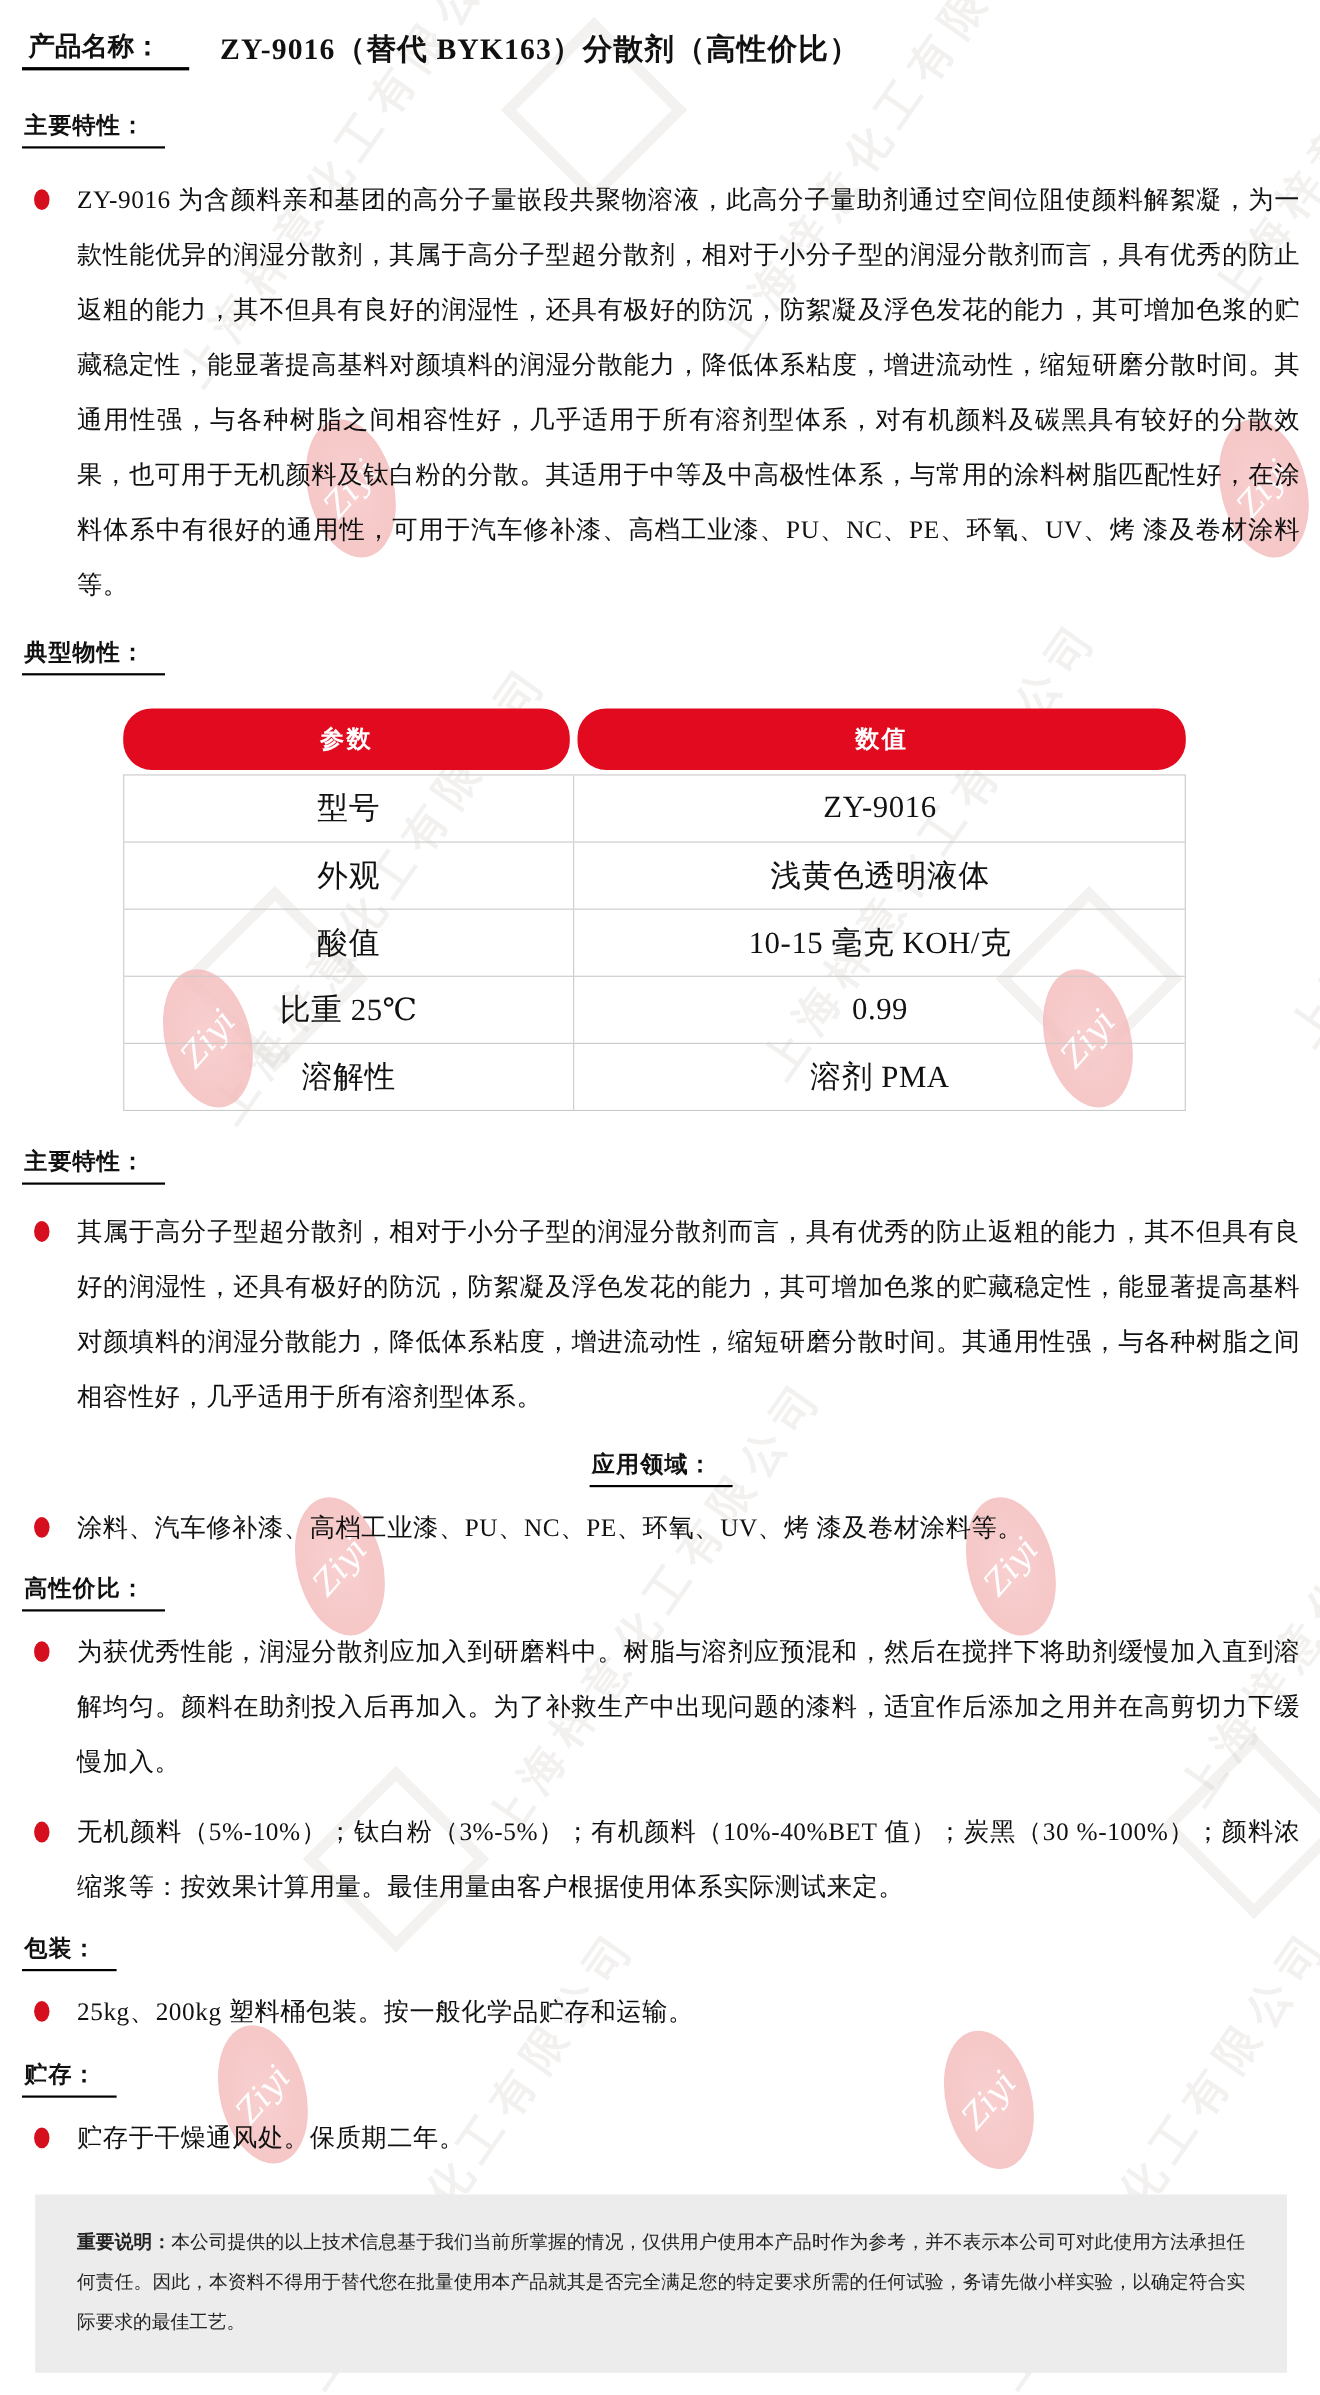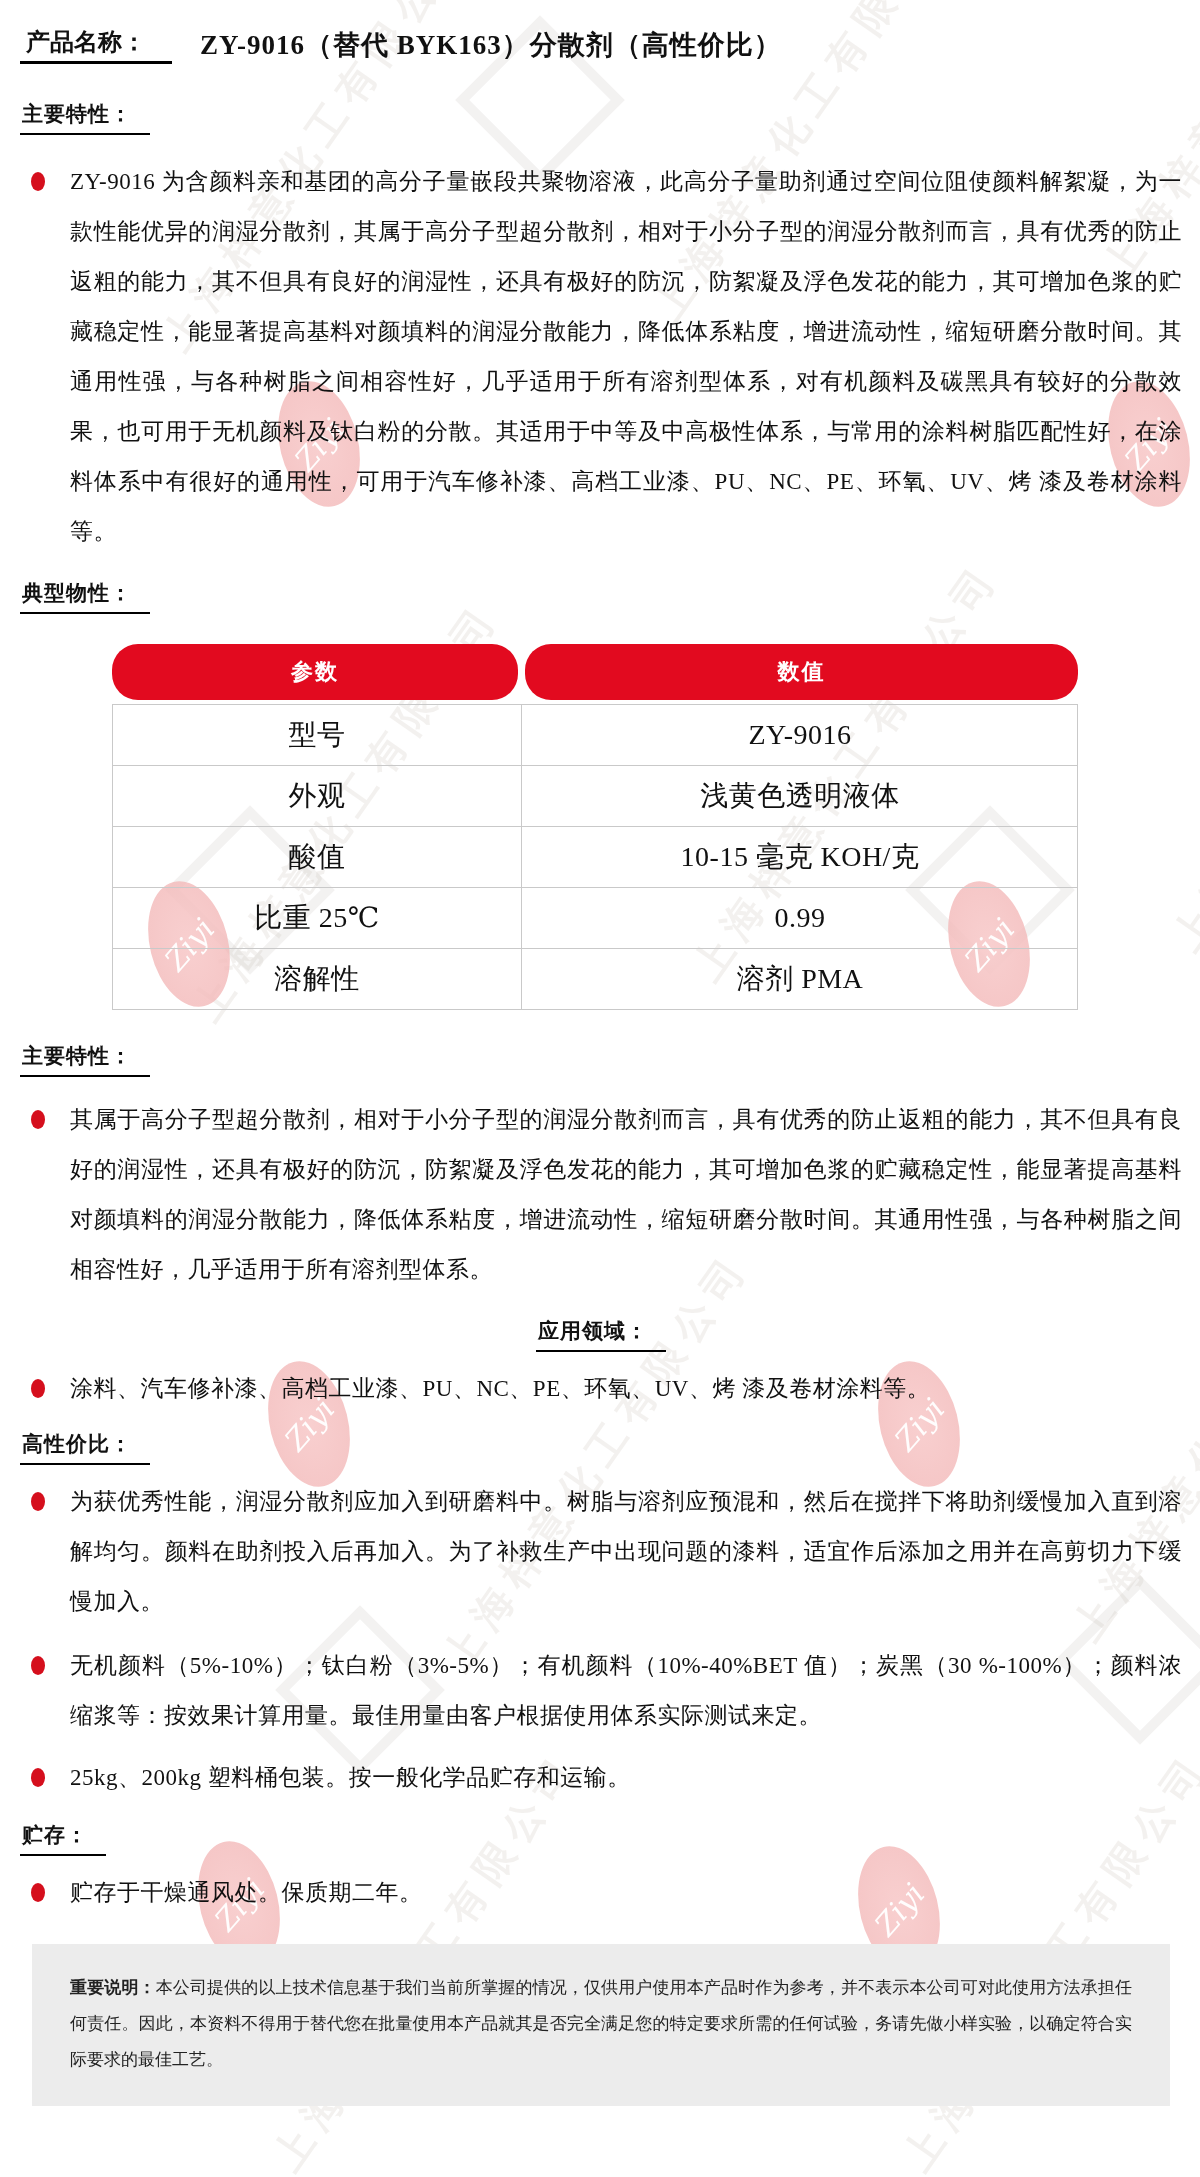--- a/index.html
+++ b/index.html
@@ -209,20 +209,21 @@
   <h2 class="sec mt-usage"><span>高性价比：</span></h2>
   <div class="bullet mt-usageb1">
     <span class="dot"></span>
     <p>为获优秀性能，润湿分散剂应加入到研磨料中。树脂与溶剂应预混和，然后在搅拌下将助剂缓慢加入直到溶解均匀。颜料在助剂投入后再加入。为了补救生产中出现问题的漆料，适宜作后添加之用并在高剪切力下缓慢加入。</p>
   </div>
   <div class="bullet mt-usageb2">
     <span class="dot"></span>
     <p>无机颜料（5%-10%）；钛白粉（3%-5%）；有机颜料（10%-40%BET 值）；炭黑（30 %-100%）；颜料浓缩浆等：按效果计算用量。最佳用量由客户根据使用体系实际测试来定。</p>
   </div>
 
+  <h2 class="sec mt-pack"><span>包装：</span></h2>
   <div class="bullet mt-packb">
     <span class="dot"></span>
     <p>25kg、200kg 塑料桶包装。按一般化学品贮存和运输。</p>
   </div>
 
   <h2 class="sec mt-store"><span>贮存：</span></h2>
   <div class="bullet mt-storeb">
     <span class="dot"></span>
     <p>贮存于干燥通风处。保质期二年。</p>
   </div>

